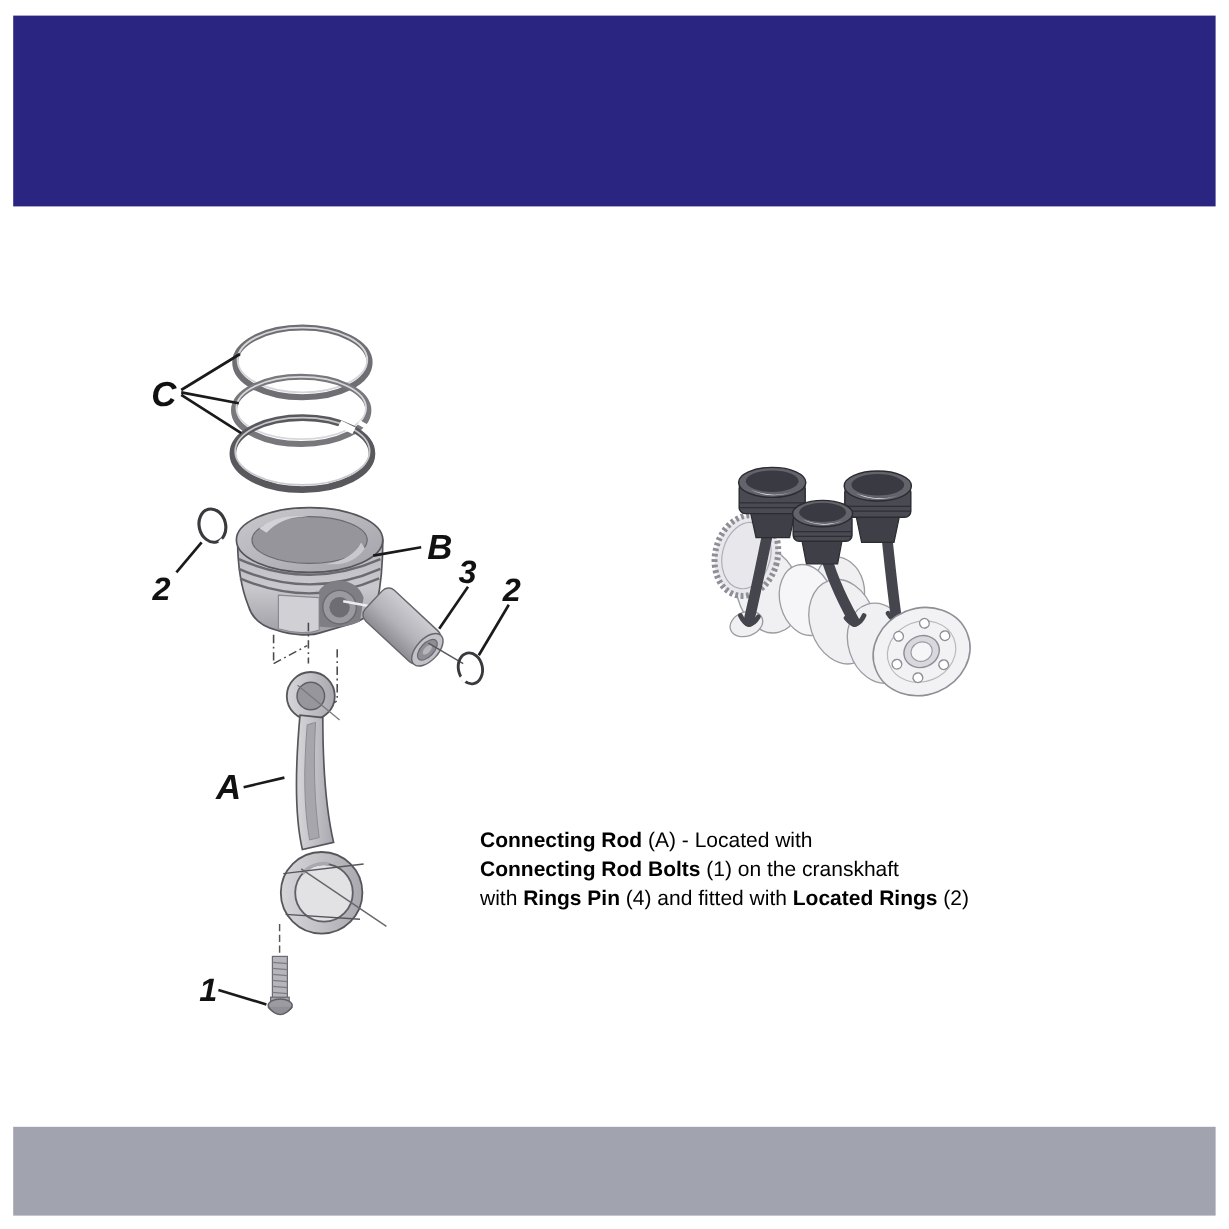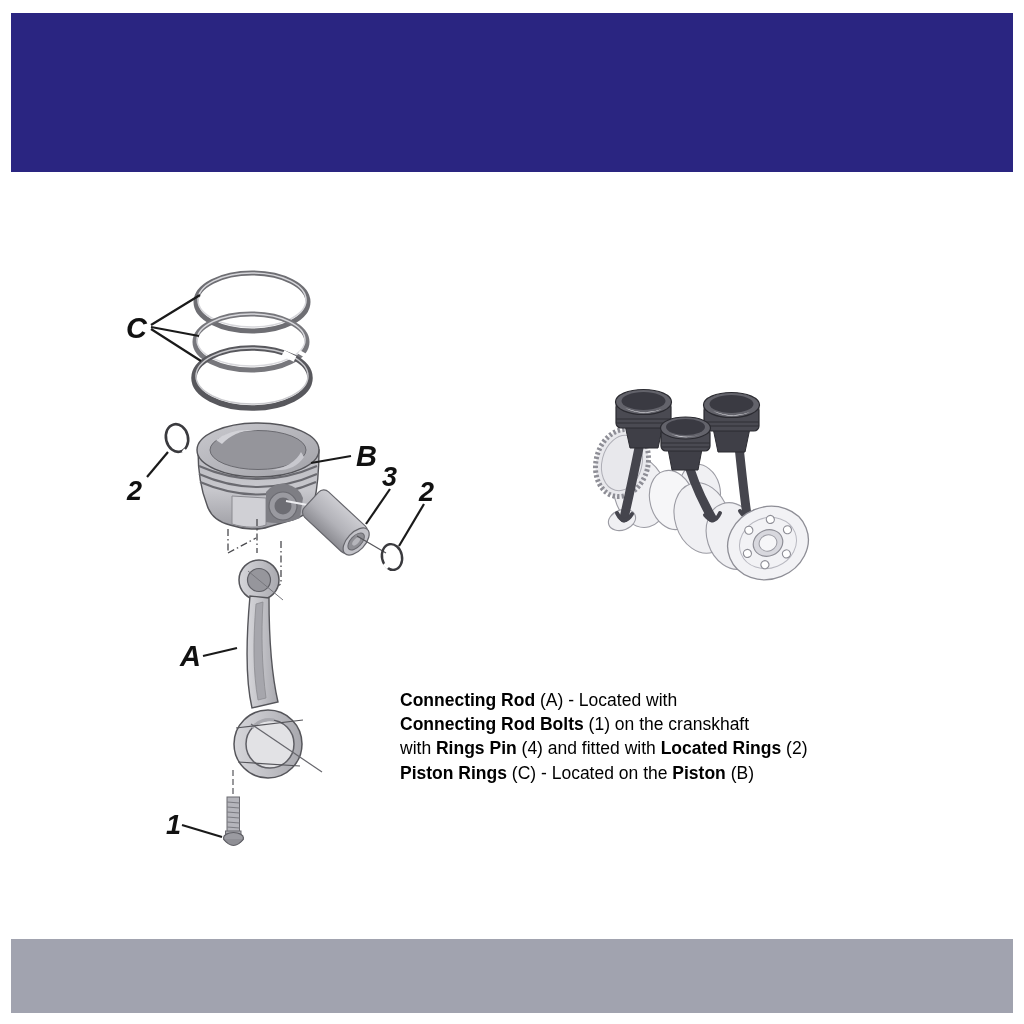--- a/index.html
+++ b/index.html
@@ -214,14 +214,13 @@
     <ellipse cx="685.5" cy="428" rx="25" ry="11" fill="#63636b" stroke="#2b2b31" stroke-width="1.2"></ellipse>
     <ellipse cx="685.5" cy="427" rx="19.5" ry="8" fill="#3a3a42"></ellipse>
     <path d="M669,433 q16,8 33,1 q-15,6 -33,-1 z" fill="#e8e8ec"></path>
   </g>
 </svg>
 
 <div class="desc">
   <div class="line"><span class="b">Connecting Rod</span><span> (A) - Located with</span></div>
   <div class="line"><span class="b">Connecting Rod Bolts</span><span> (1) on the cranskhaft</span></div>
   <div class="line"><span>with </span><span class="b">Rings Pin</span><span> (4) and fitted with </span><span class="b">Located Rings</span><span> (2)</span></div>
-  <div class="line"><span class="b">Piston Rings</span><span> (C) - Located on the </span><span class="b">Piston</span><span> (B)</span></div>
 </div>
 
 </body></html>

